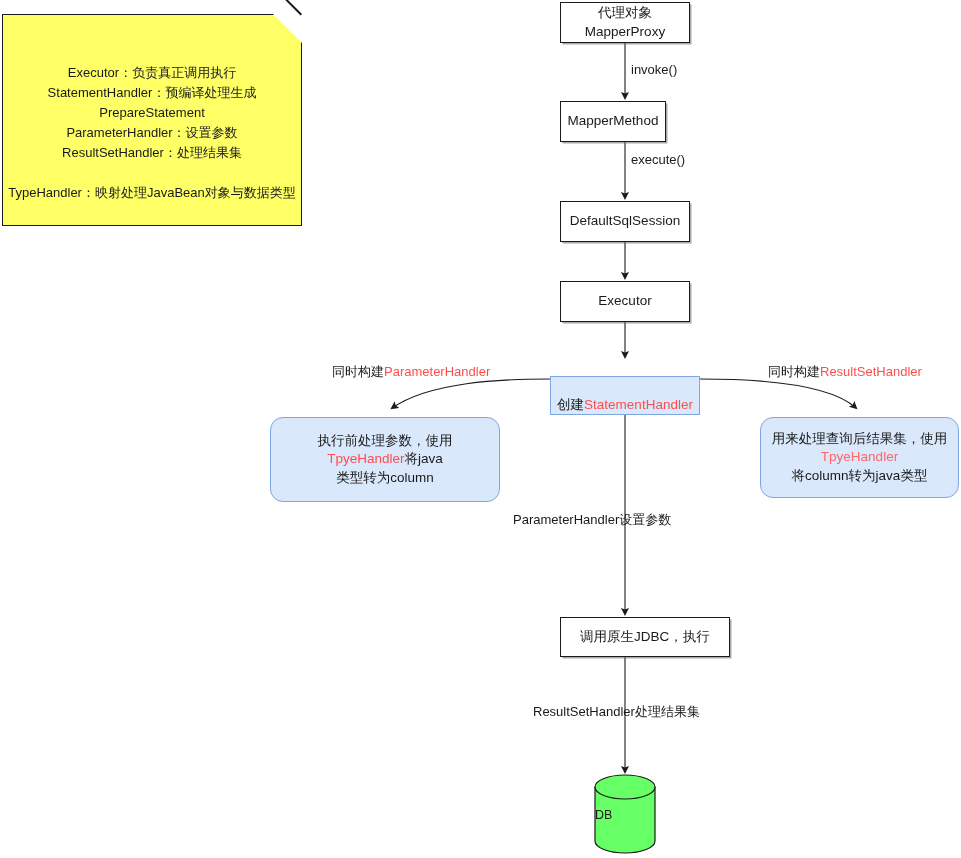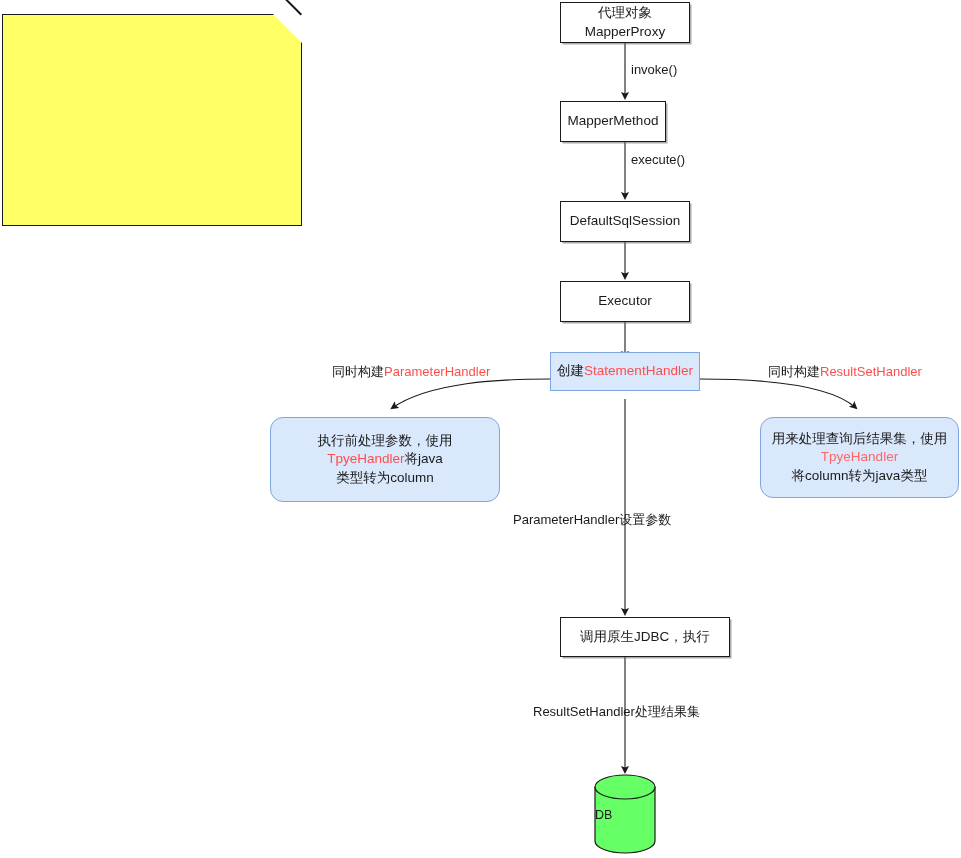--- a/index.html
+++ b/index.html
@@ -117,39 +117,45 @@
 
     <path d="M550,379 C500,379 430,382 392,408" marker-end="url(#arrow)"></path>
 
     <path d="M700,379 C760,379 830,384 856,408" marker-end="url(#arrow)"></path>
   </g>
 </svg>
 
 <div class="note" style="left:2px; top:14px; width:300px; height:212px;">
   <div class="note-fold"></div>
   <div class="note-fold-line"></div>
+  <div class="note-text">Executor：负责真正调用执行
+StatementHandler：预编译处理生成PrepareStatement
+ParameterHandler：设置参数
+ResultSetHandler：处理结果集
+
+TypeHandler：映射处理JavaBean对象与数据类型</div>
 </div>
 
 <div class="node plain-box" style="left:560px; top:2px; width:130px; height:41px;">
   <span>代理对象MapperProxy</span>
 </div>
 
 <div class="node plain-box" style="left:560px; top:101px; width:106px; height:41px;">
   <span>MapperMethod</span>
 </div>
 
 <div class="node plain-box" style="left:560px; top:201px; width:130px; height:41px;">
   <span>DefaultSqlSession</span>
 </div>
 
 <div class="node plain-box" style="left:560px; top:281px; width:130px; height:41px;">
   <span>Executor</span>
 </div>
 
-<div class="node blue-box" style="left:550px; top:352px; width:150px; height:39px;">
+<div class="node blue-box" style="left:550px; top:376px; width:150px; height:39px;align-items:flex-end;">
   <span><span>创建</span><span class="red">StatementHandler</span></span>
 </div>
 
 <div class="node blue-round" style="left:270px; top:417px; width:230px; height:85px;">
   <span><span>执行前处理参数，使用</span><span class="red">TpyeHandler</span><span>将java</span><br><span>类型转为column</span></span>
 </div>
 
 <div class="node blue-round" style="left:760px; top:417px; width:199px; height:81px;">
   <span><span>用来处理查询后结果集，使用</span><br><span class="redish">TpyeHandler</span><br><span>将column转为java类型</span></span>
 </div>

